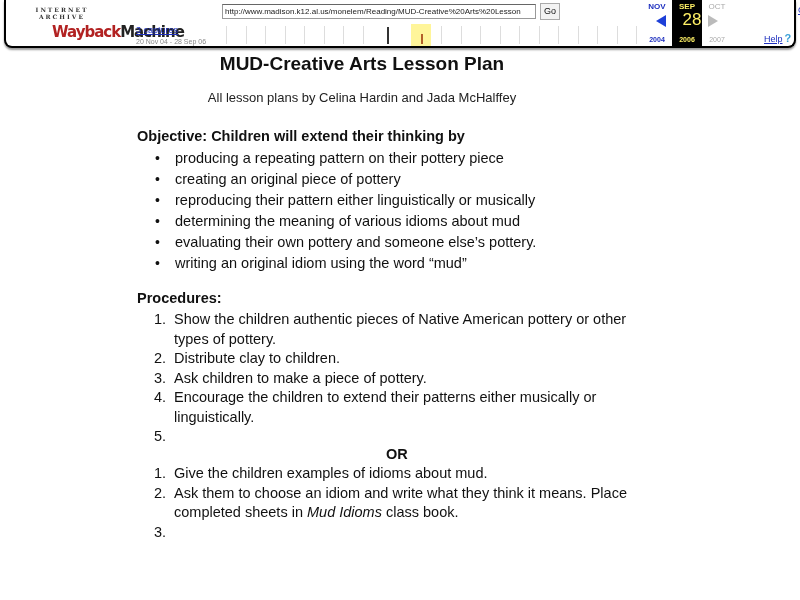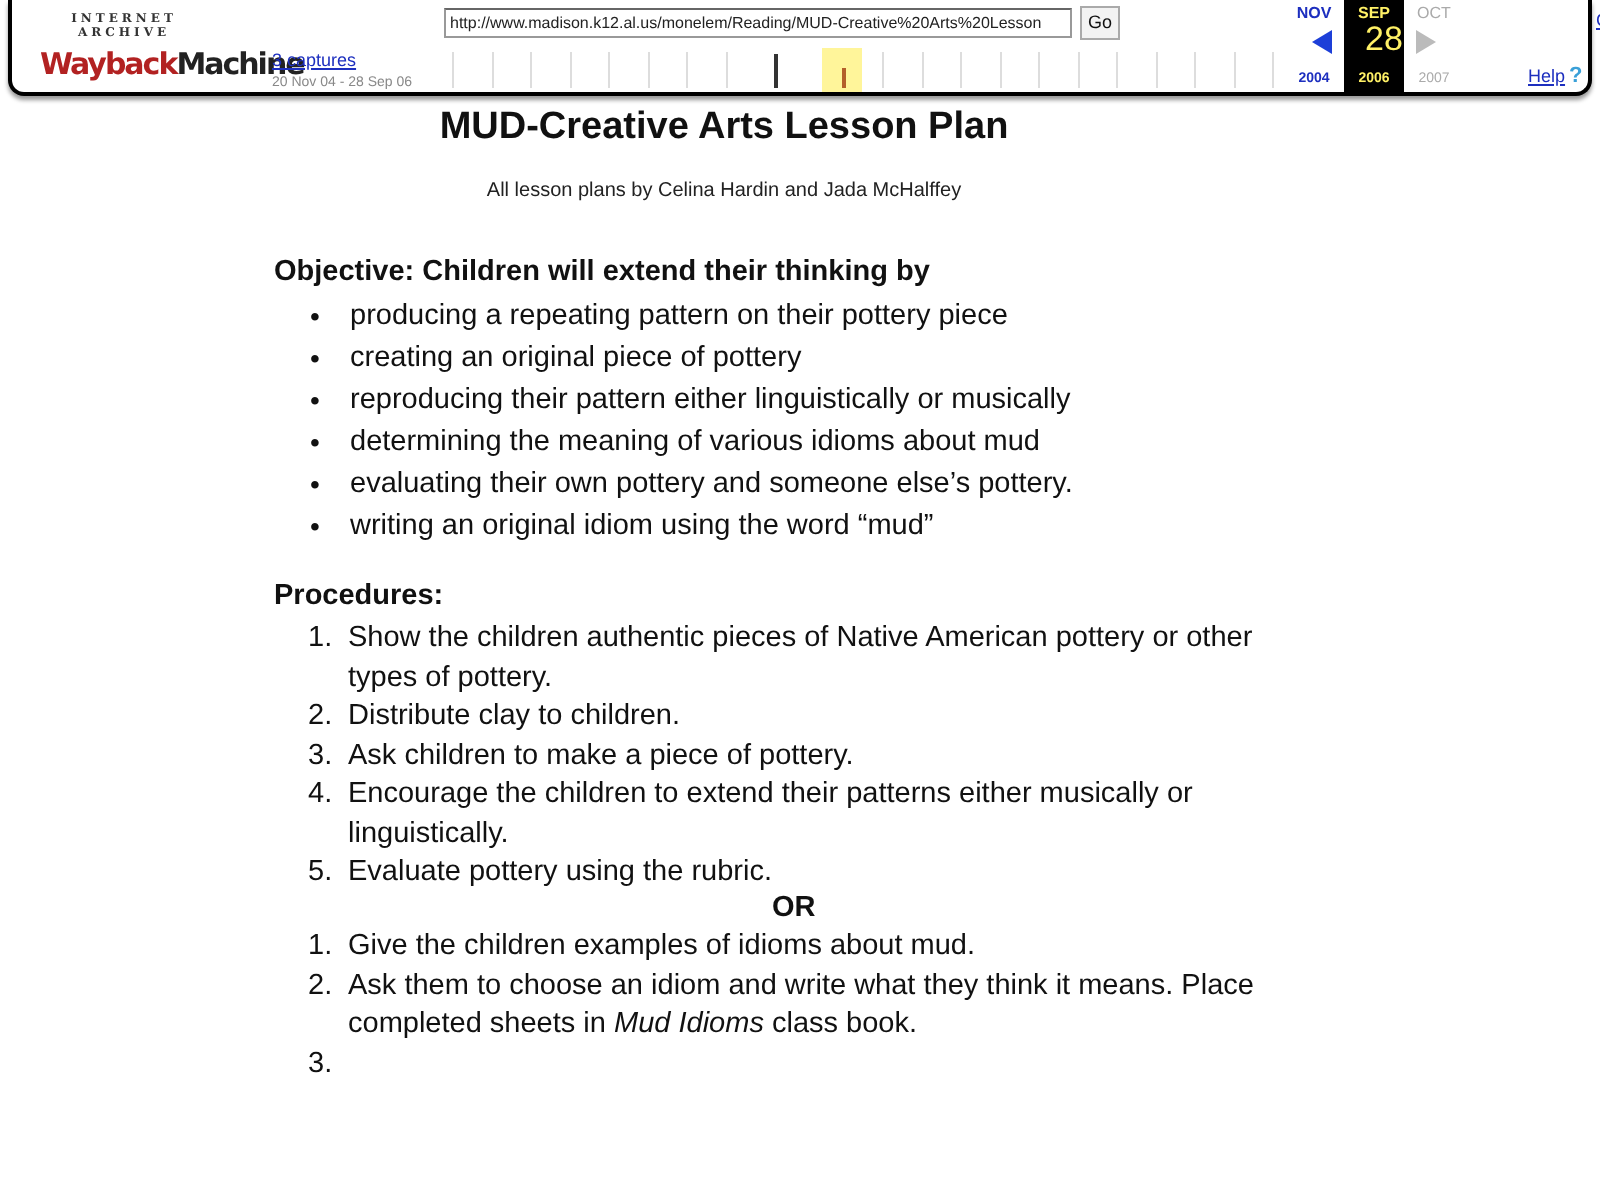--- a/index.html
+++ b/index.html
@@ -11,21 +11,21 @@
       position: absolute; left: 4px; top: 0; width: 792px; height: 48px;
       background: #fff; border: 2px solid #000; border-top: none;
       border-radius: 0 0 8px 8px; box-shadow: 0 2px 2px rgba(0,0,0,0.4);
     }
     .wb-logo { position: absolute; left: 14px; top: 6px; width: 90px; height: 36px; }
     .wb-logo .ia { font-size: 6px; letter-spacing: 2px; font-weight: bold; color: #333; text-align: center; width: 84px; font-family: "DejaVu Serif", serif; }
     .wb-logo .wm {
       margin-top: 4px; font-family: "DejaVu Sans", sans-serif; font-weight: bold;
       font-size: 15px; letter-spacing: -1px; line-height: 16px; white-space: nowrap;
     }
-    .wb-logo .wm .w1 { color: #b22222; }
+    .wb-logo .wm .w1 { color: #b22222; margin-left: 32px; }
     .wb-logo .wm .w2 { color: #222; }
 
     .wb-captures { position: absolute; left: 130px; top: 25px; width: 80px; text-align: left; }
     .wb-captures a { font-size: 9px; color: #1d2fbf; text-decoration: underline; display: block; }
     .wb-captures .range { font-size: 7px; color: #888; margin-top: 3px; }
 
     .wb-url {
       position: absolute; left: 216px; top: 4px; width: 314px; height: 15px;
       border: 1px solid #999; border-top-color: #666; font-size: 8px; line-height: 13px;
       padding: 0 2px; white-space: nowrap; overflow: hidden; color: #222; background: #fff;
@@ -59,21 +59,21 @@
     .wb-close { position: absolute; left: 752px; top: 3px; font-size: 9px; margin-left: 40px; }
     .wb-close a { color: #1d2fbf; text-decoration: underline; }
     .wb-close .x { color: #e0201c; font-weight: bold; font-size: 11px; margin-left: 2px; }
     .wb-help { position: absolute; left: 758px; top: 32px; font-size: 9px; }
     .wb-help a { color: #1d2fbf; text-decoration: underline; text-align: center; }
     .wb-help .q { color: #3aa0d8; font-weight: bold; font-size: 11px; margin-left: 2px; }
 
     
     .doc { position: absolute; left: 0; top: 48px; width: 724px; }
     .title { text-align: center; font-size: 19px; font-weight: bold; margin-top: 5px; }
-    .authors { text-align: center; font-size: 10px; margin-top: 15px; color: #222; }
+    .authors { text-align: center; font-size: 13px; margin-top: 15px; color: #222; }
     .objective { position: absolute; left: 137px; top: 80px; font-size: 14.5px; font-weight: bold; }
     ul.obj-list { position: absolute; left: 155px; top: 100px; list-style: none; }
     ul.obj-list li { font-size: 14.5px; line-height: 21px; padding-left: 20px; position: relative; white-space: nowrap; }
     ul.obj-list li::before { content: "\2022"; position: absolute; left: 0; top: 0; font-size: 14px; }
 
     .proc-head { position: absolute; left: 137px; top: 242px; font-size: 14.5px; font-weight: bold; }
     ol.steps { position: absolute; left: 154px; list-style: none; }
     ol.steps li { font-size: 14.5px; line-height: 19.5px; padding-left: 20px; position: relative; width: 510px; }
     ol.steps li .num { position: absolute; left: 0; top: 0; }
     ol.steps1 { top: 262px; }
@@ -162,21 +162,21 @@
     <li>evaluating their own pottery and someone else’s pottery.</li>
     <li>writing an original idiom using the word “mud”</li>
   </ul>
 
   <div class="proc-head">Procedures:</div>
   <ol class="steps steps1">
     <li><span class="num">1.</span><span>Show the children authentic pieces of Native American pottery or other types of pottery.</span></li>
     <li><span class="num">2.</span><span>Distribute clay to children.</span></li>
     <li><span class="num">3.</span><span>Ask children to make a piece of pottery.</span></li>
     <li><span class="num">4.</span><span>Encourage the children to extend their patterns either musically or linguistically.</span></li>
-    <li><span class="num">5.</span><span>Evaluate pottery using the rubric.</span></li>
+    <li><span class="num">5.</span></li>
   </ol>
 
   <div class="or">OR</div>
 
   <ol class="steps steps2">
     <li><span class="num">1.</span><span>Give the children examples of idioms about mud.</span></li>
     <li><span class="num">2.</span><span>Ask them to choose an idiom and write what they think it means. Place completed sheets in </span><em>Mud Idioms</em><span> class book.</span></li>
     <li><span class="num">3.</span></li>
   </ol>
 </div>

